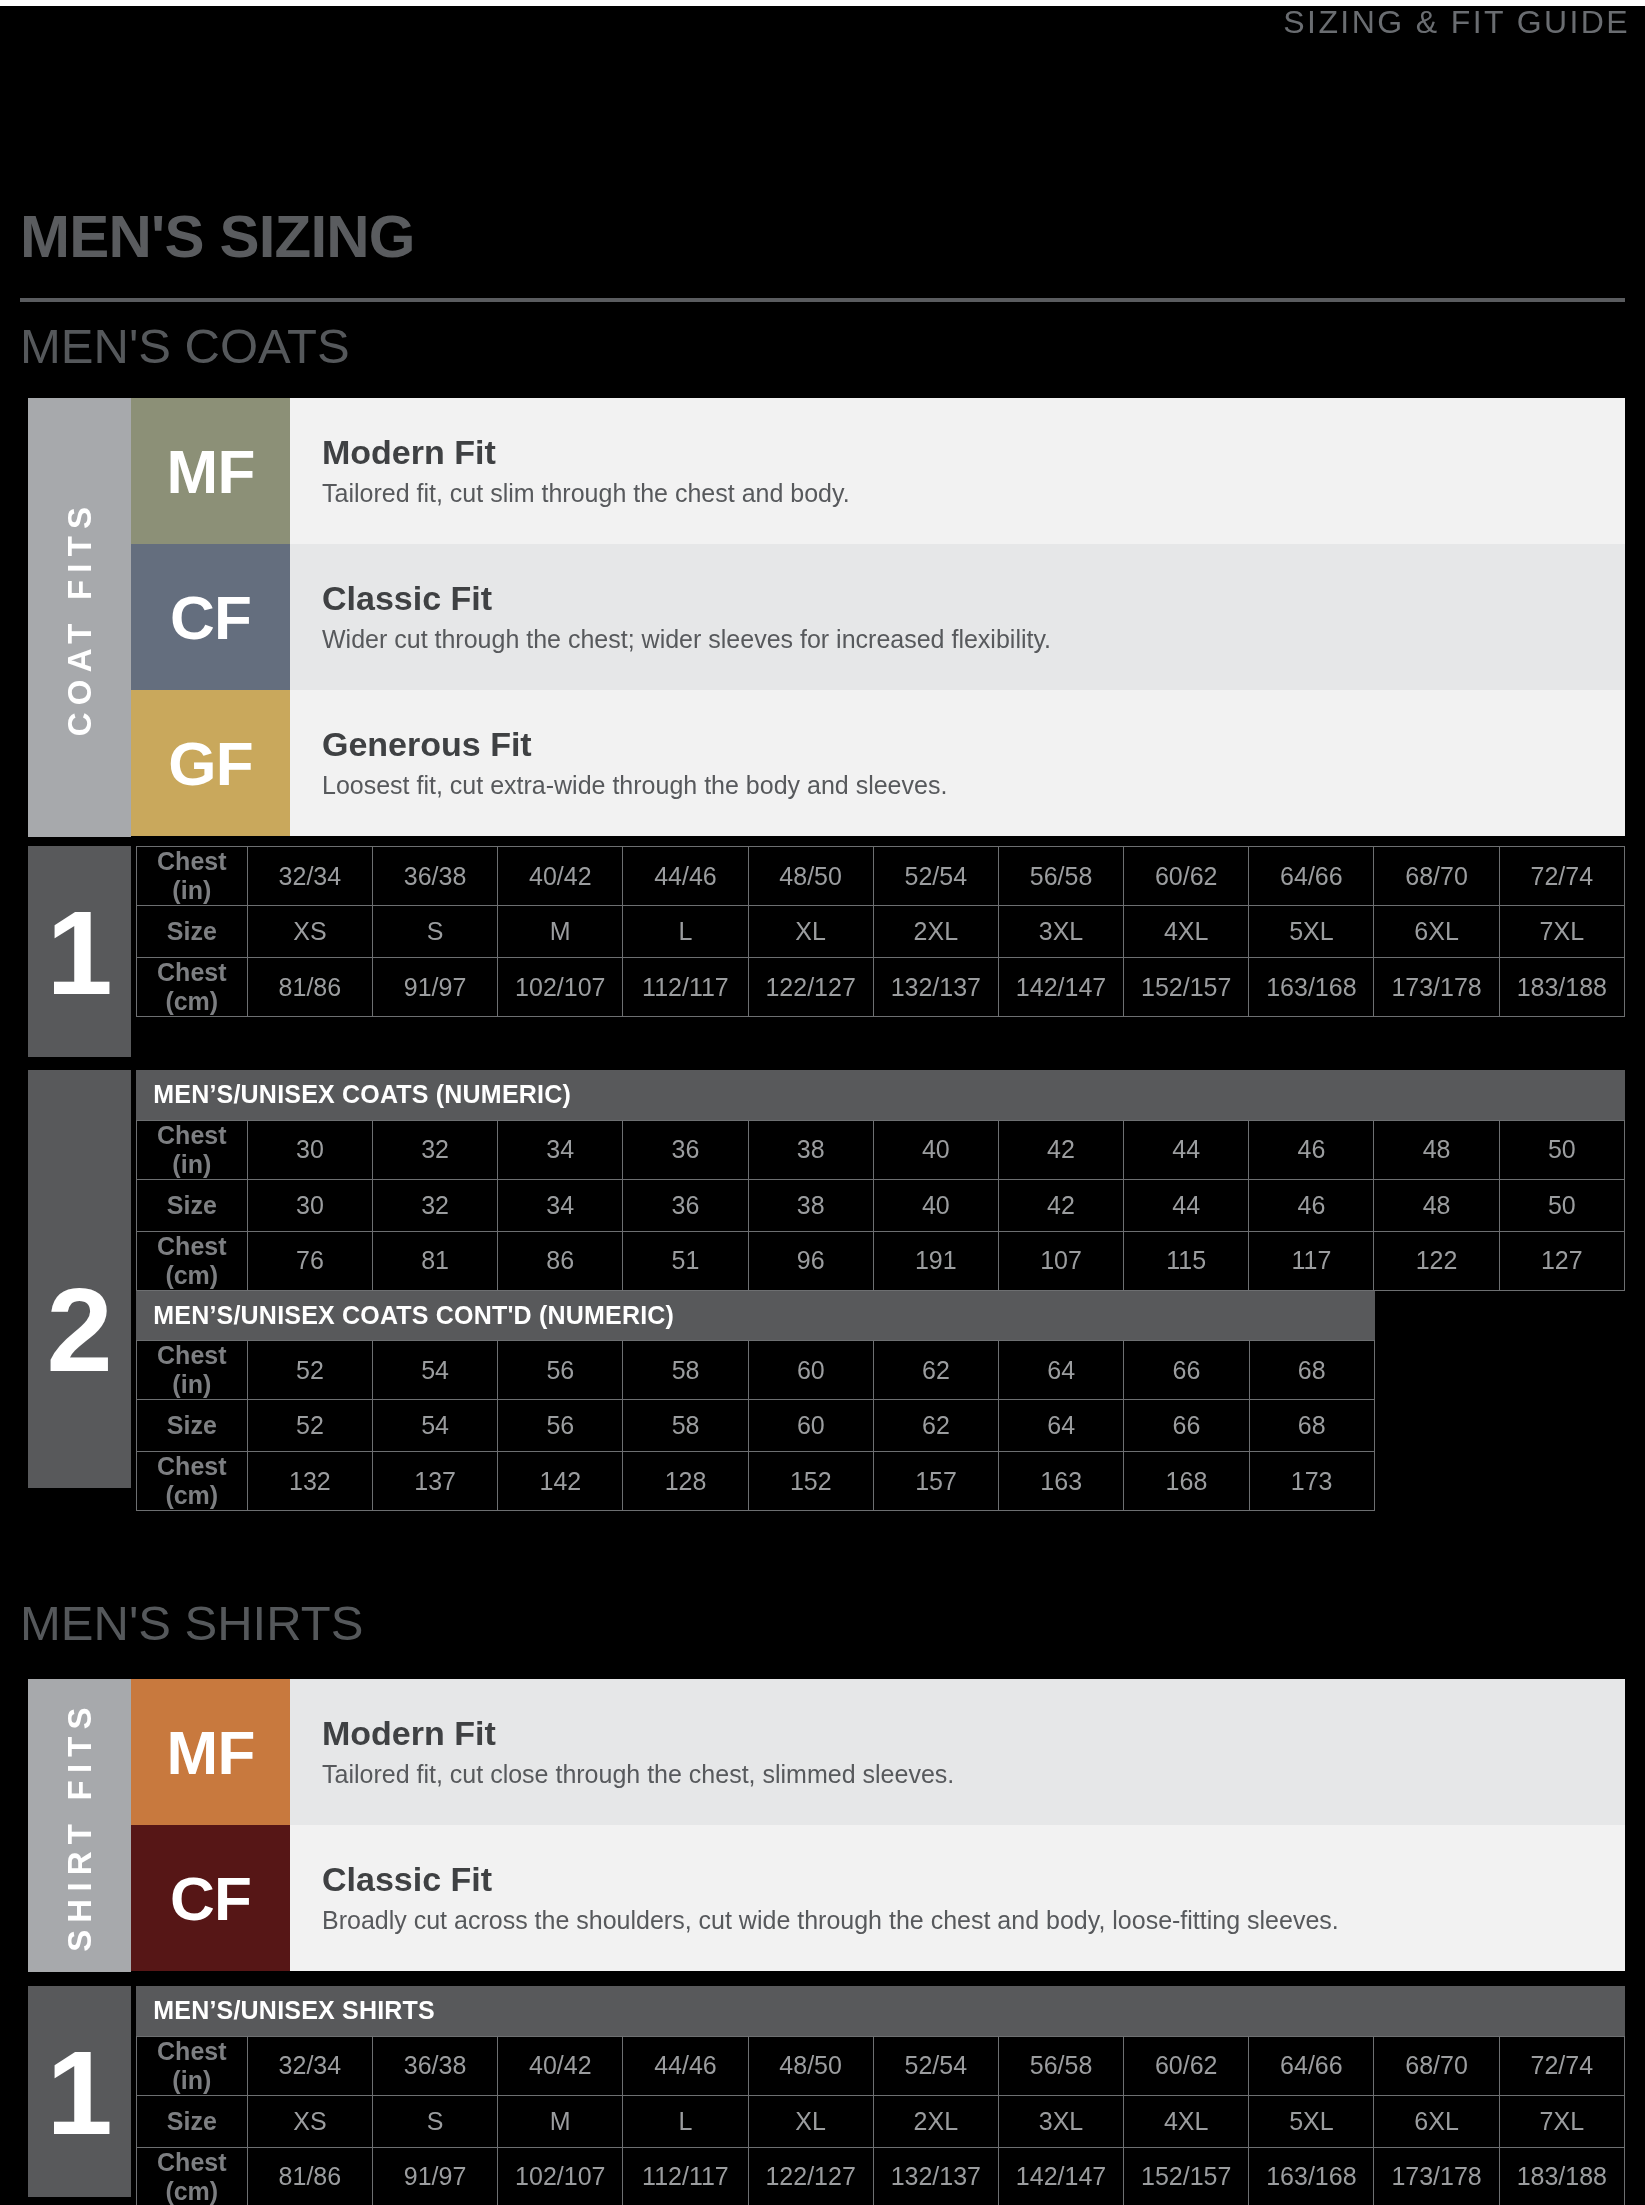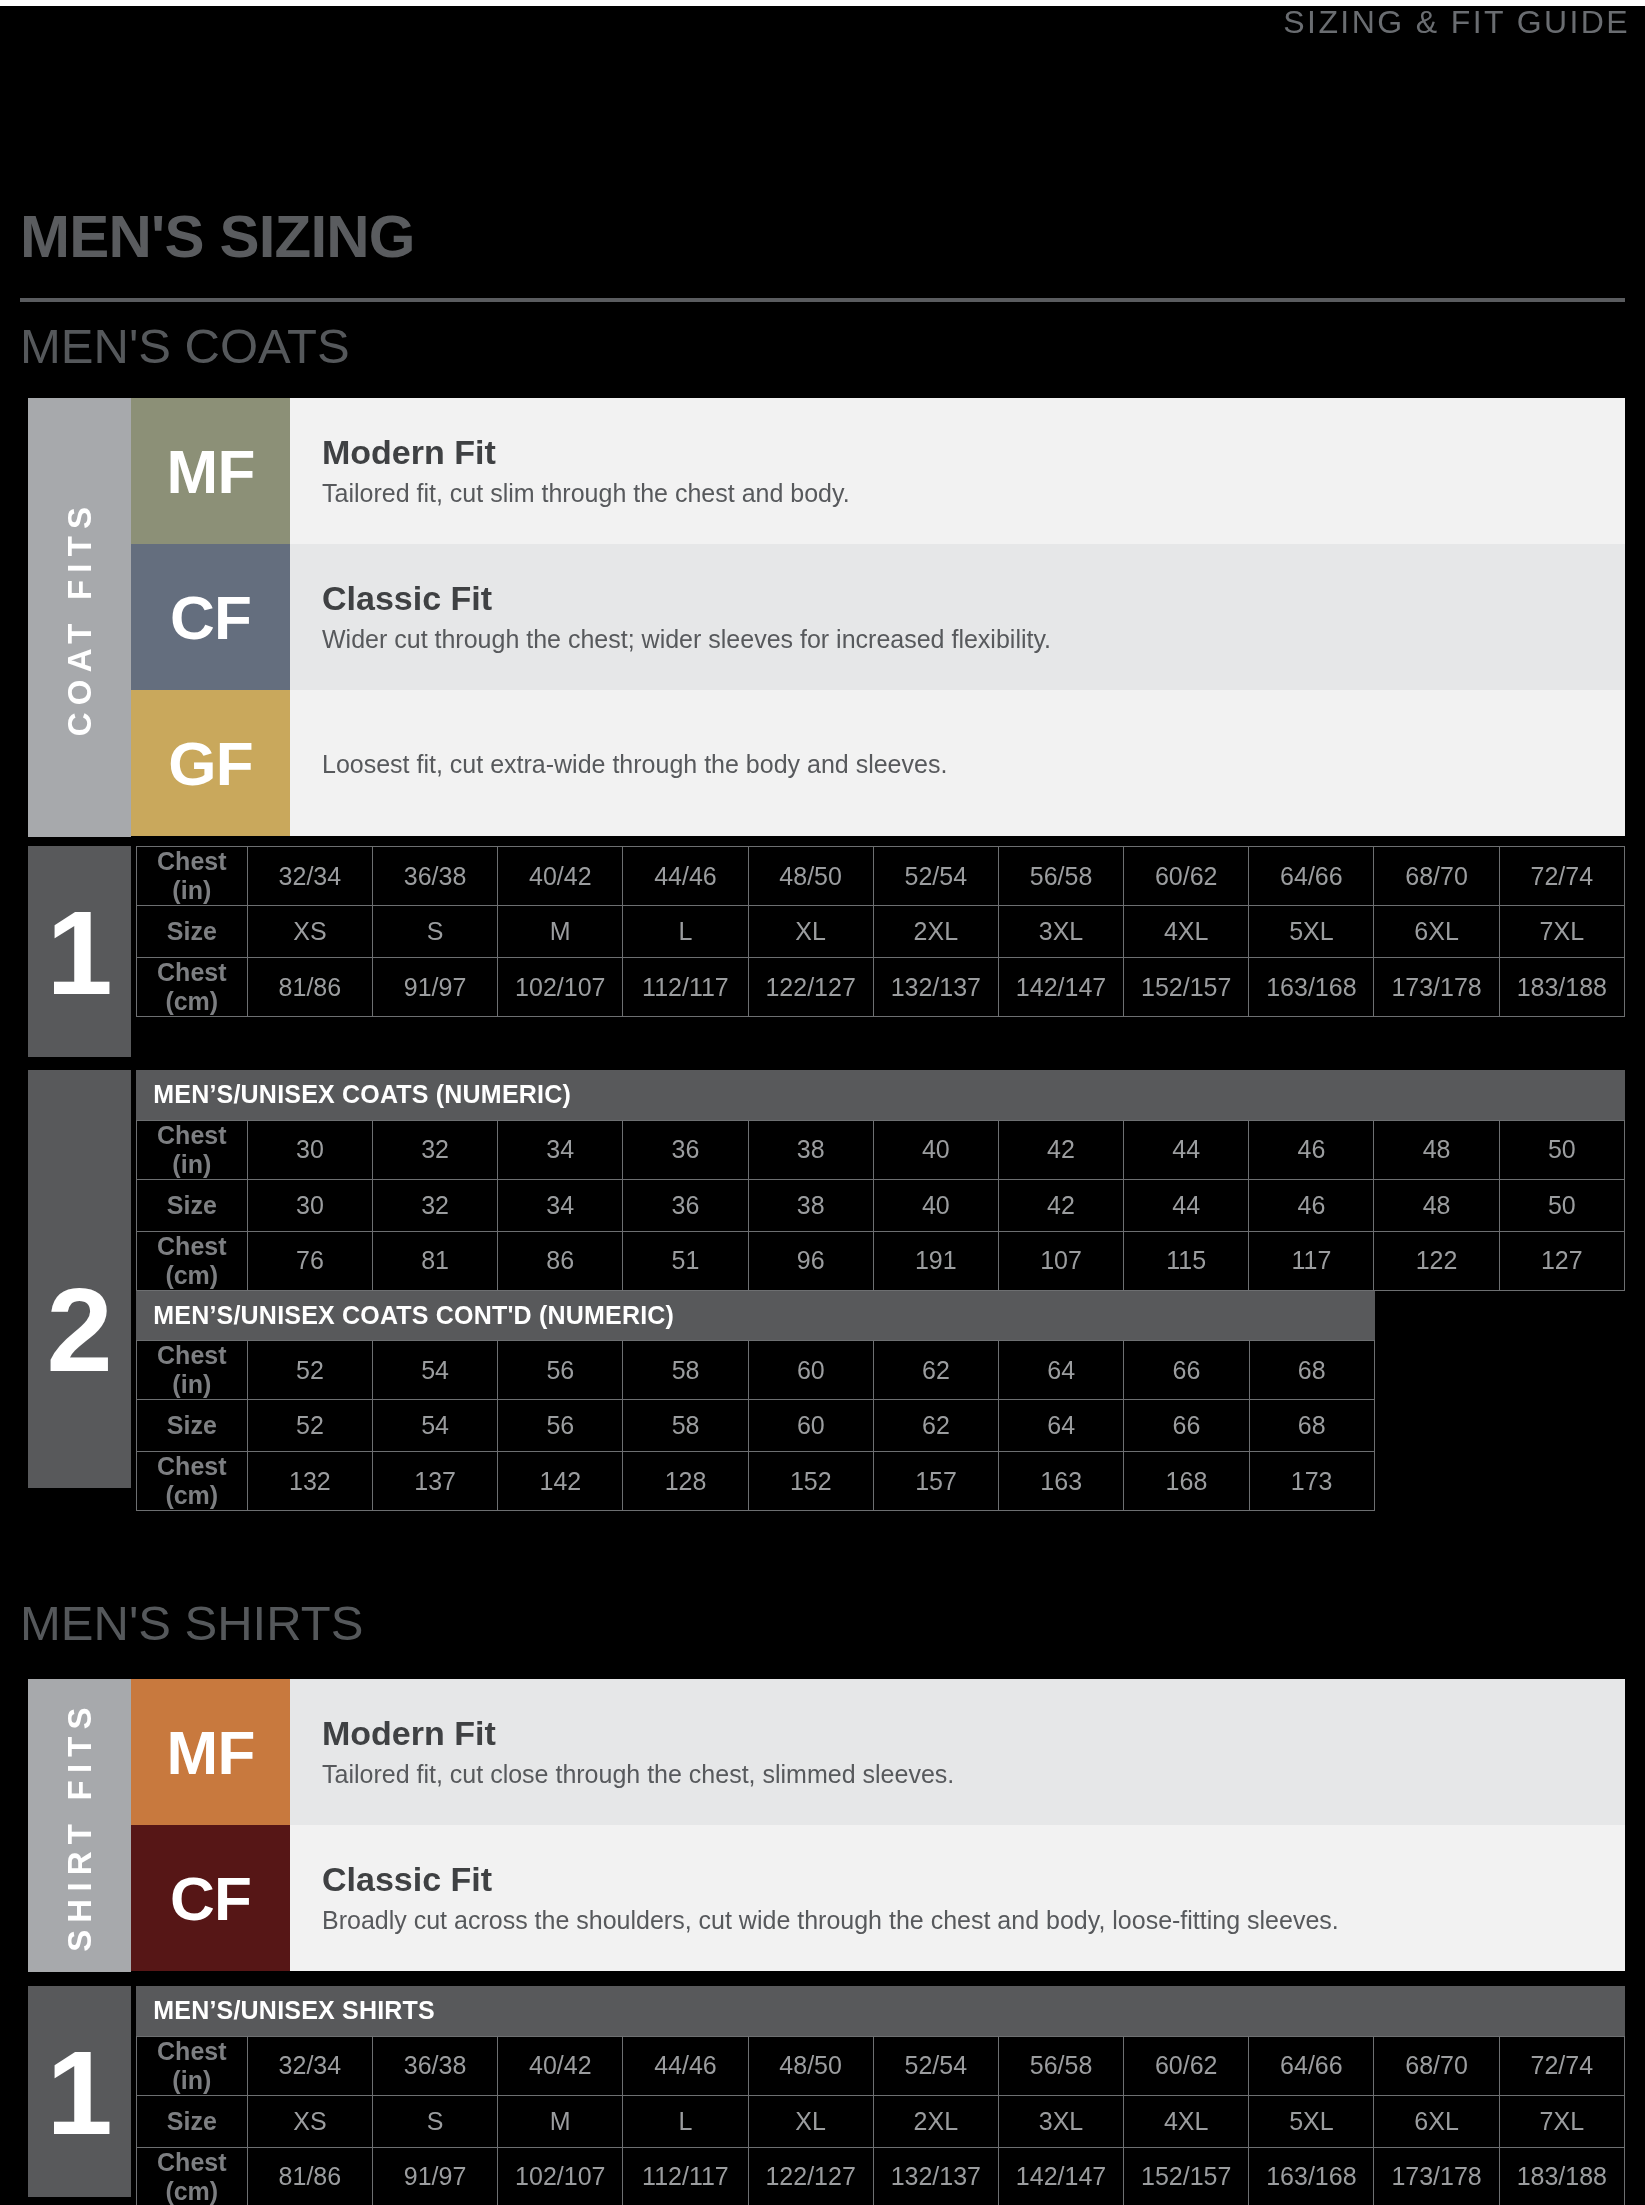--- a/index.html
+++ b/index.html
@@ -200,20 +200,21 @@
             <div class="fit-name">Classic Fit</div>
             <div class="fit-sub">Wider cut through the chest; wider sleeves for increased flexibility.</div>
           </div>
         </div>
 
         <div class="fit-line" style="height:146px; background:#f2f2f2">
           <div class="fit-badge" style="background:#c9a85c">
             <span>GF</span>
           </div>
           <div class="fit-desc">
+            <div class="fit-name">Generous Fit</div>
             <div class="fit-sub">Loosest fit, cut extra-wide through the body and sleeves.</div>
           </div>
         </div>
 
       </div>
     </div>
   </div>
 
   <div class="tgroup" style="top:846px; width:1597px;">
     <div class="tnum" style="height:211px">

